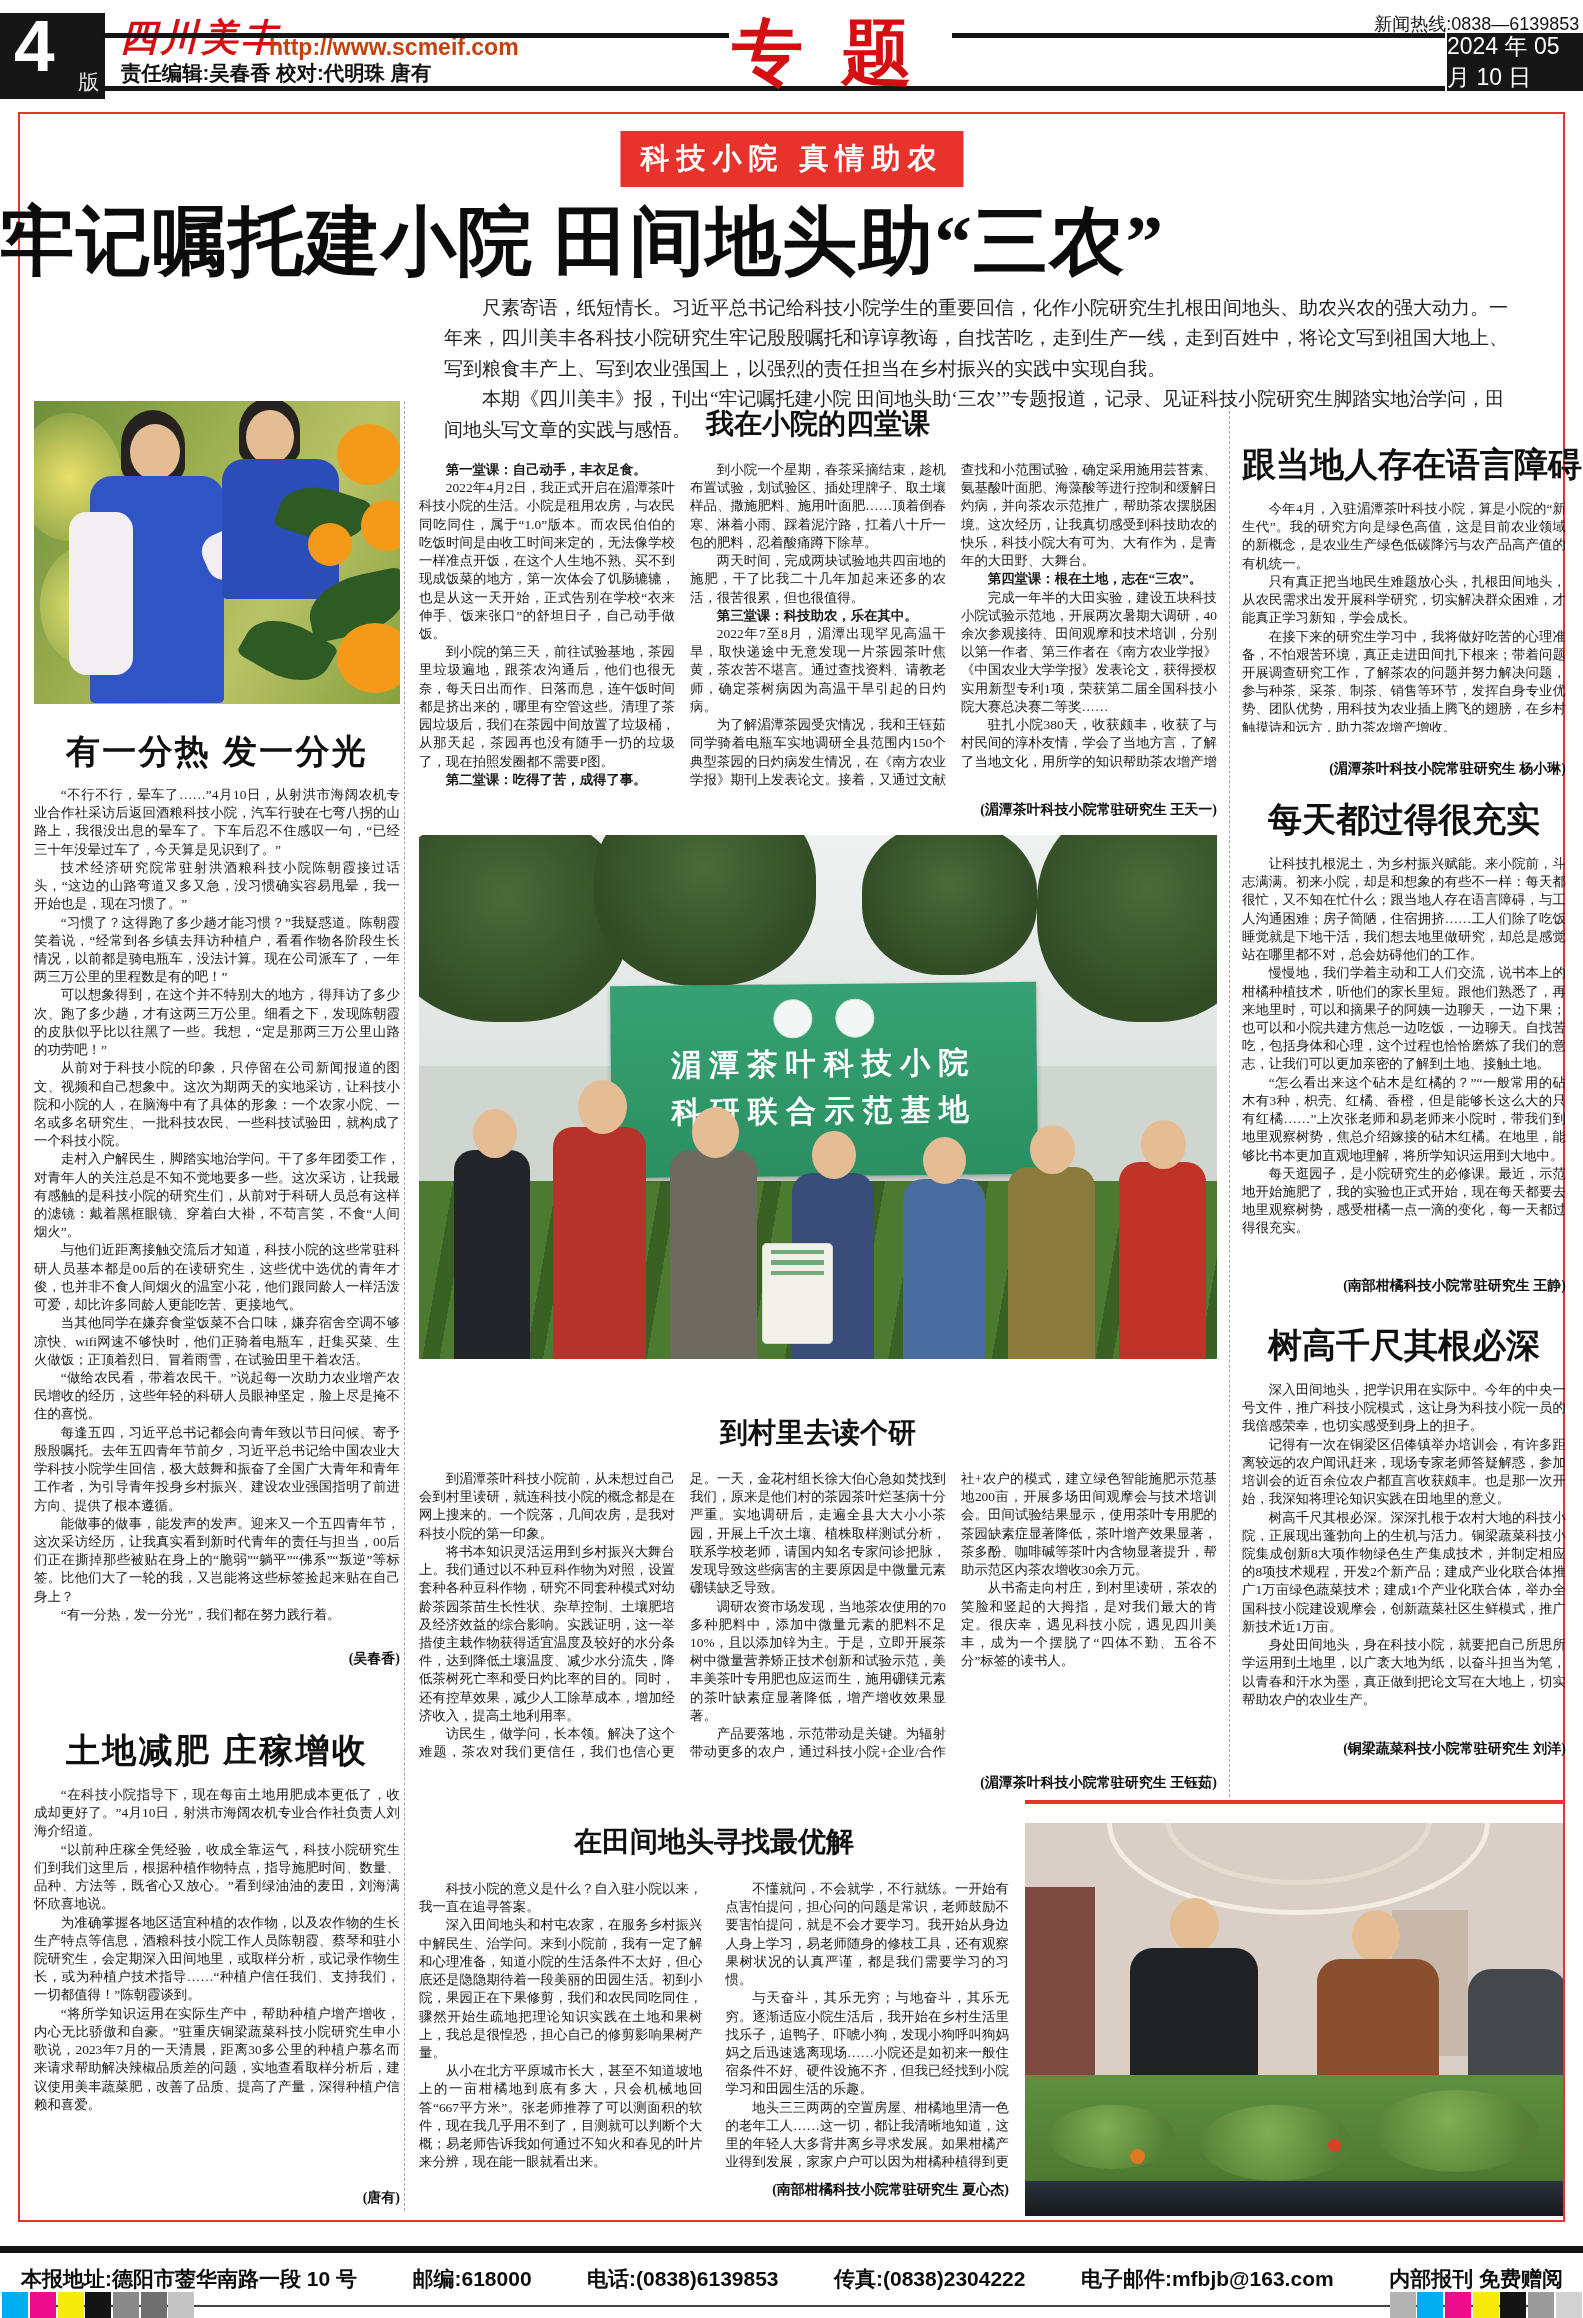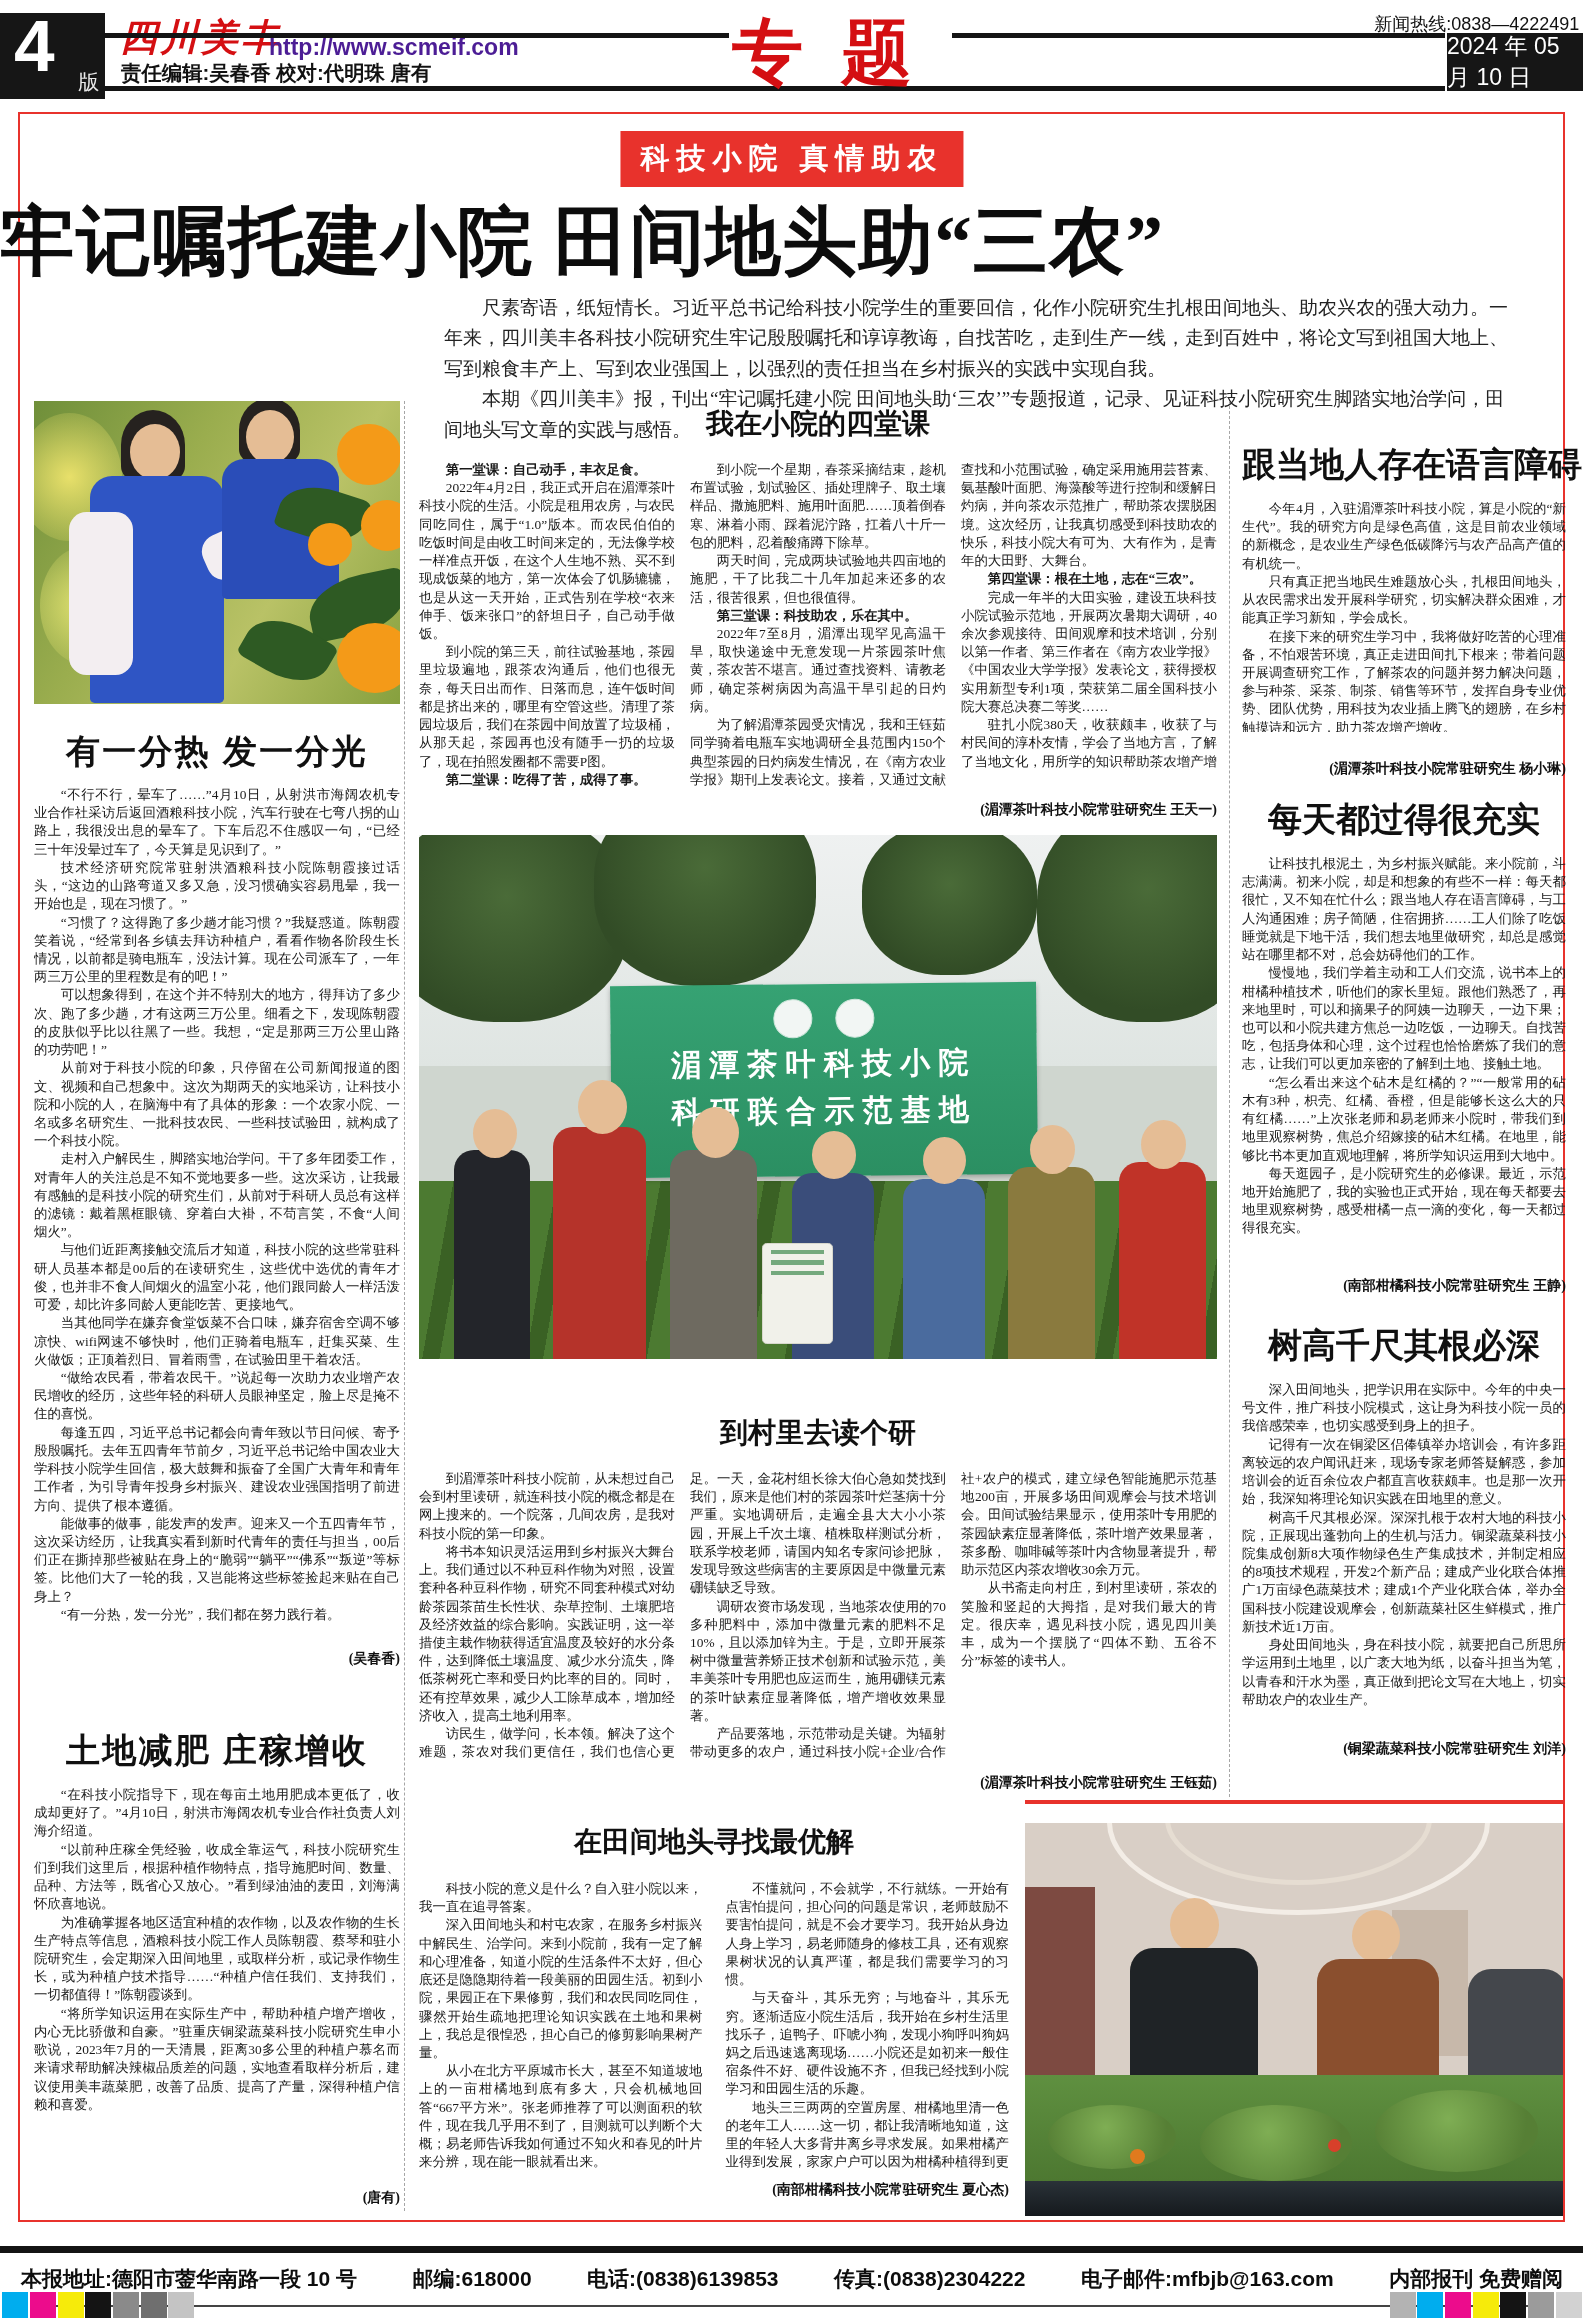--- a/index.html
+++ b/index.html
@@ -6,21 +6,21 @@
   body{
     width:1584px;height:2319px;position:relative;background:#ffffff;
     font-family:"Liberation Serif","DejaVu Serif",serif;color:#1a1a1a;overflow:hidden;
   }
   .abs{position:absolute;}
   
   .pagebox{left:0;top:13px;width:105px;height:86px;background:#161616;}
   .pagenum{position:absolute;left:14px;top:-9.3px;color:#fff;font-size:73px;font-weight:bold;font-family:"Liberation Sans","DejaVu Sans",sans-serif;}
   .pagelabel{position:absolute;right:5.8px;bottom:3.5px;color:#e9e9e9;font-size:21px;}
   .masthead{left:120px;top:13px;font-size:37px;font-weight:bold;font-style:italic;color:#d40f12;letter-spacing:3.5px;}
-  .url{left:269px;top:34px;font-size:23px;font-weight:bold;color:#4c1d95;font-family:"Liberation Sans","DejaVu Sans",sans-serif;}
+  .url{left:269px;top:34px;font-size:23px;font-weight:bold;color:#c2410c;font-family:"Liberation Sans","DejaVu Sans",sans-serif;}
   .editors{left:121px;top:59px;font-size:20.4px;font-weight:bold;color:#111;font-family:"Liberation Sans","DejaVu Sans",sans-serif;}
   .rule{background:#141414;height:4.7px;}
   .section-title{left:732px;top:5.8px;width:222px;color:#d40f12;font-size:71px;font-weight:bold;letter-spacing:38px;white-space:nowrap;}
   .hotline{right:4.7px;top:11.7px;font-size:18px;color:#111;font-family:"Liberation Sans","DejaVu Sans",sans-serif;}
   .datebox{left:1447px;top:33px;width:136px;height:58px;background:#161616;color:#fff;font-size:23px;display:flex;align-items:center;justify-content:center;font-family:"Liberation Sans","DejaVu Sans",sans-serif;}
   
   .mainframe{left:17.5px;top:112px;width:1543px;height:2106px;border:2.9px solid #e8322c;}
   .kicker{left:50%;transform:translateX(-50%);top:131px;background:#e8322c;color:#fff;font-size:29px;font-weight:bold;letter-spacing:7px;padding:8.2px 20px;font-family:"Liberation Sans","DejaVu Sans",sans-serif;white-space:nowrap;}
   .headline{left:0;top:192px;width:1584px;text-align:left;font-size:75px;font-weight:900;color:#0c0c0c;letter-spacing:1.2px;white-space:nowrap;}
   .intro{left:444px;top:293px;width:1077px;font-size:19px;line-height:1.6;color:#222;}
@@ -78,21 +78,21 @@
   <span class="pagenum">4</span>
   <span class="pagelabel">版</span>
 </div>
 <div class="abs masthead">四川美丰</div>
 <div class="abs url">http://www.scmeif.com</div>
 <div class="abs rule" style="left:100px;top:33px;width:629px;"></div>
 <div class="abs rule" style="left:952px;top:33px;width:493px;"></div>
 <div class="abs editors">责任编辑:吴春香 校对:代明珠 唐有</div>
 <div class="abs rule" style="left:100px;top:86px;width:1345px;"></div>
 <div class="abs section-title">专题</div>
-<div class="abs hotline">新闻热线:0838—4222491</div>
+<div class="abs hotline">新闻热线:0838—6139853</div>
 <div class="abs datebox">2024 年 05 月 10 日</div>
 
 <div class="abs mainframe"></div>
 <div class="abs kicker">科技小院 真情助农</div>
 <div class="abs headline">牢记嘱托建小院 田间地头助“三农”</div>
 <div class="abs intro">
     <p class="para">尺素寄语，纸短情长。习近平总书记给科技小院学生的重要回信，化作小院研究生扎根田间地头、助农兴农的强大动力。一年来，四川美丰各科技小院研究生牢记殷殷嘱托和谆谆教诲，自找苦吃，走到生产一线，走到百姓中，将论文写到祖国大地上、写到粮食丰产上、写到农业强国上，以强烈的责任担当在乡村振兴的实践中实现自我。</p>
     <p class="para">本期《四川美丰》报，刊出“牢记嘱托建小院 田间地头助‘三农’”专题报道，记录、见证科技小院研究生脚踏实地治学问，田间地头写文章的实践与感悟。</p>
   </div>
 

